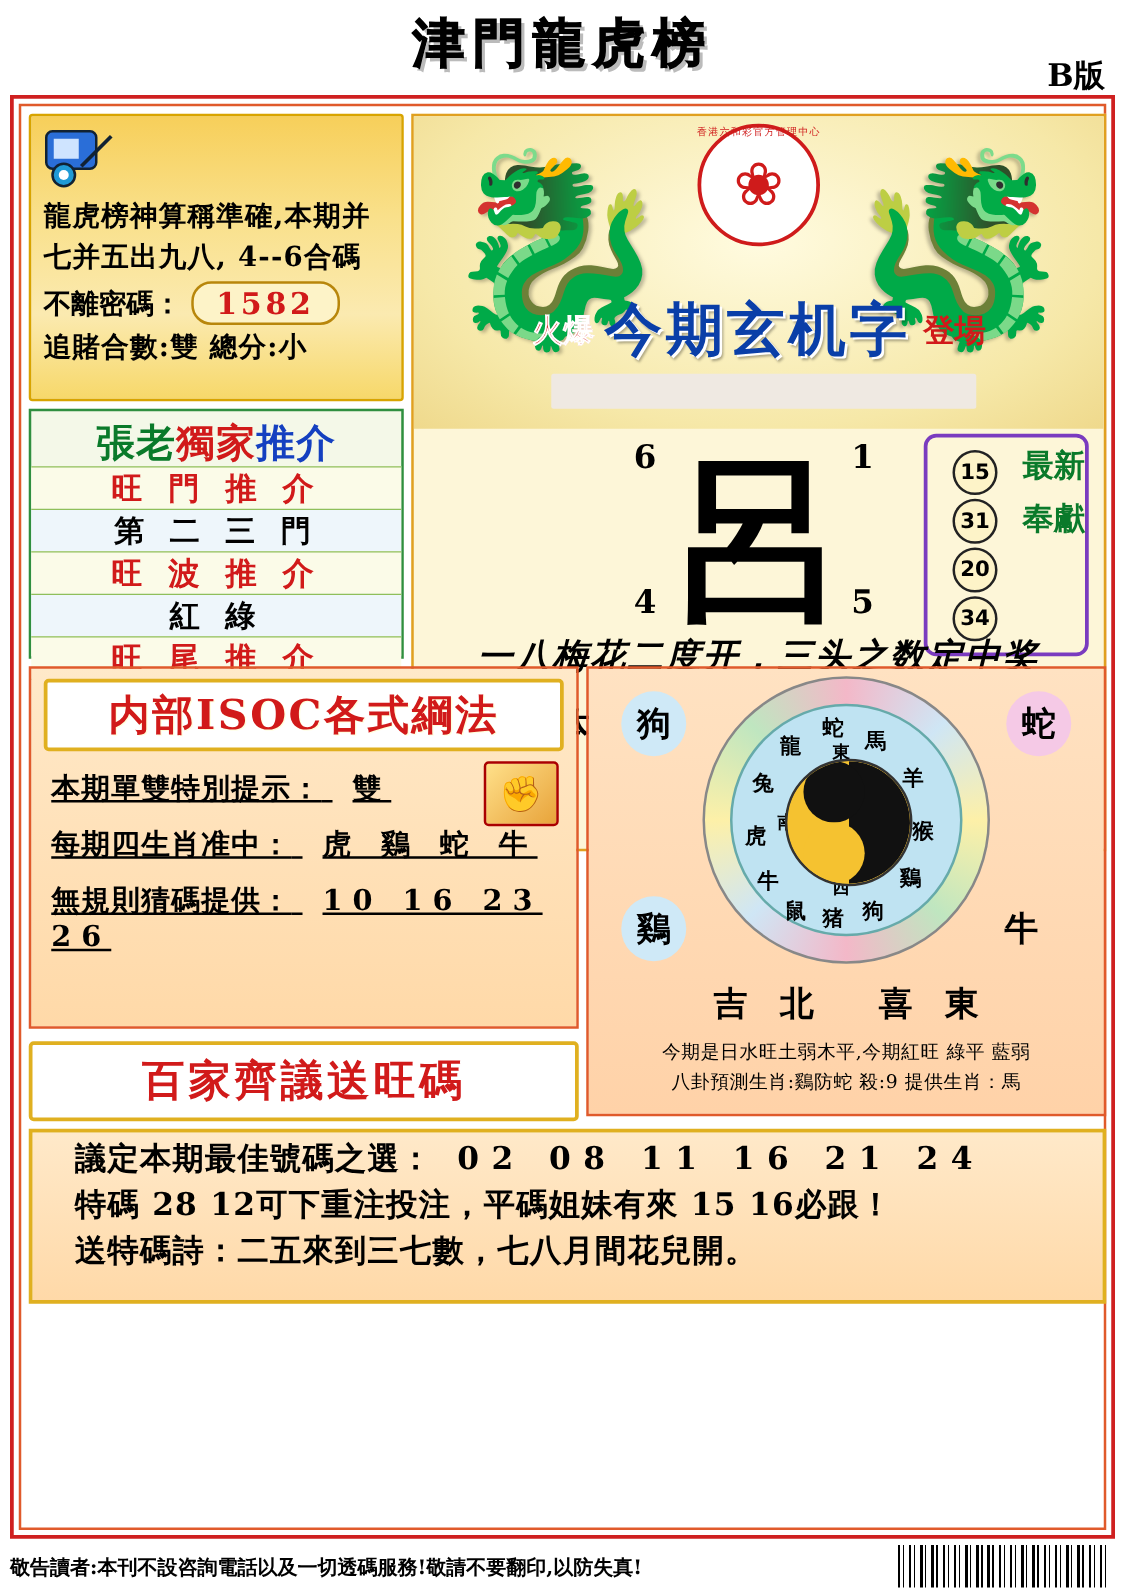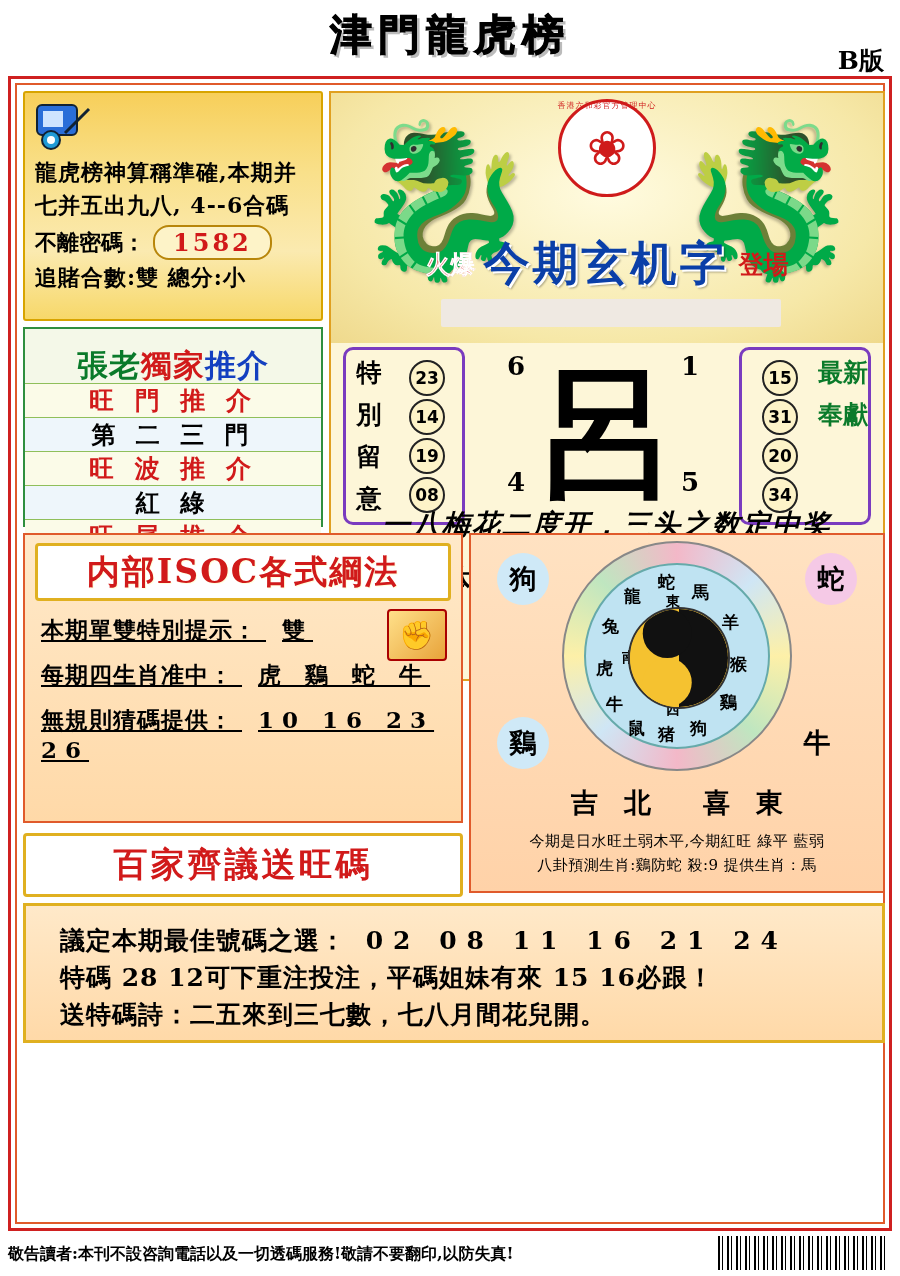--- a/index.html
+++ b/index.html
@@ -96,21 +96,21 @@
     position:absolute;left:6px;top:242px;width:300px;height:200px;
     border:2px solid #2f8f3f;
     background:#f4f8e8;
     box-sizing:border-box;
   }
   .zhang-title{
     text-align:center;
     font-family:"DejaVu Serif","Liberation Serif",serif;
     font-size:31px;font-weight:bold;
     letter-spacing:1px;line-height:36px;
-    padding-top:18px;
+    padding-top:8px;
   }
   .zt-g{color:#0a7a2a;}
   .zt-r{color:#d11a1a;}
   .zt-b{color:#1440c0;}
   .zrow{
     height:33px;line-height:33px;text-align:center;
     font-family:"DejaVu Serif","Liberation Serif",serif;
     border-top:1px solid #8fbf5a;
     font-size:25px;font-weight:bold;letter-spacing:6px;
   }
@@ -331,21 +331,21 @@
     font-family:"DejaVu Serif","Liberation Serif",serif;
     font-size:15px;color:#000;margin-top:8px;line-height:24px;
     letter-spacing:.5px;
   }
   
   .box-bottom{
     position:absolute;left:6px;top:818px;width:862px;height:140px;
     border:3px solid #e0b020;
     background:linear-gradient(180deg,#ffe9c9 0%,#ffd9a8 100%);
     box-sizing:border-box;
-    padding:14px 0 0 0;
+    padding:0 0 0 0;
   }
   .bline{
     font-family:"DejaVu Serif","Liberation Serif",serif;
     font-size:25px;font-weight:bold;color:#000;
     margin:4px 0 0 34px;letter-spacing:1px;
   }
   .bline .nums{margin-left:10px;letter-spacing:10px;}
   
   .footer{
     position:absolute;left:8px;top:1236px;width:884px;height:36px;
@@ -415,29 +415,20 @@
         </div>
         <div class="xj-banner">
           <span class="xj-hot">火爆</span>
           <span class="xj-main">今期玄机字</span>
           <span class="xj-debut">登場</span>
         </div>
         <div class="xj-blank"></div>
       </div>
 
       <div class="xj-mid">
-        <div class="col-special">
-          <div class="lbl">特別留意</div>
-          <div class="ball-col">
-            <div class="ball">23</div>
-            <div class="ball">14</div>
-            <div class="ball">19</div>
-            <div class="ball">08</div>
-          </div>
-        </div>
 
         <div class="corner-num" style="left:176px;top:8px;">6</div>
         <div class="corner-num" style="right:184px;top:8px;">1</div>
         <div class="corner-num" style="left:176px;top:124px;">4</div>
         <div class="corner-num" style="right:184px;top:124px;">5</div>
 
         <div class="big-char">呂</div>
 
         <div class="col-newest">
           <div class="ball-col">

